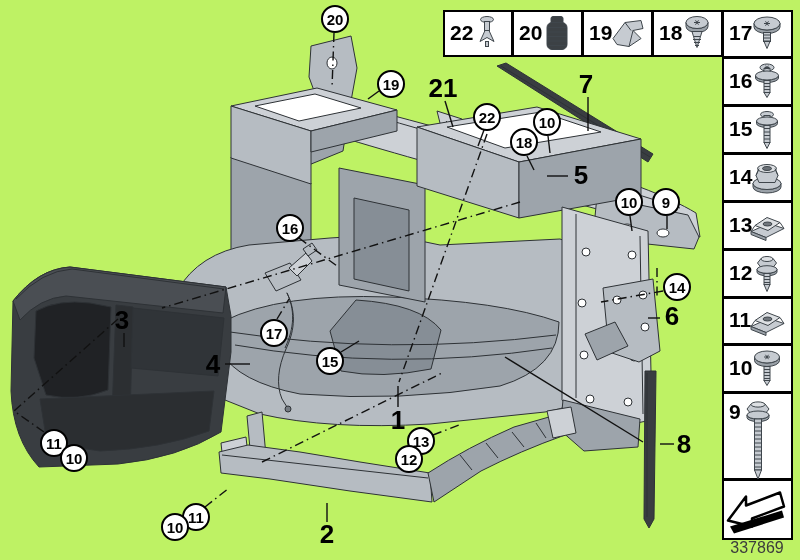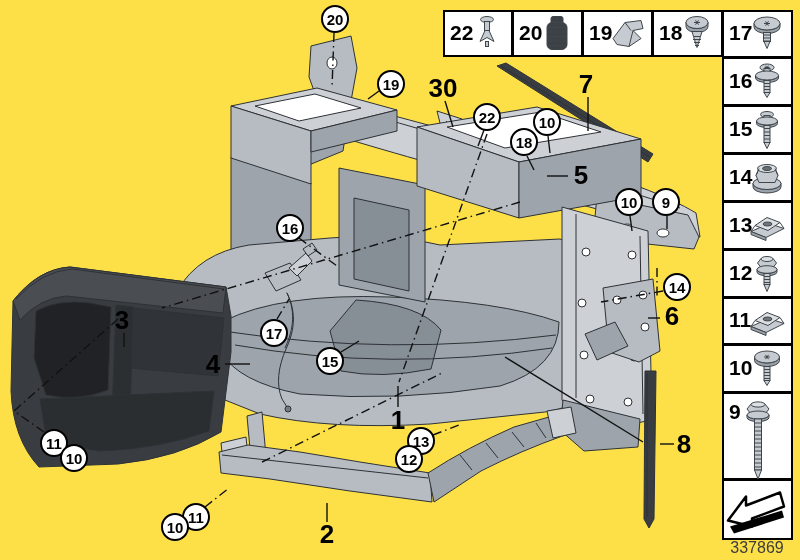--- a/index.html
+++ b/index.html
@@ -1,16 +1,16 @@
 <!DOCTYPE html>
 <html><head>
 <meta charset="utf-8">
 <style>
   html,body{margin:0;padding:0;background:#fff;}
-  .stage{position:relative;width:800px;height:560px;background:#fde047;overflow:hidden;
+  .stage{position:relative;width:800px;height:560px;background:#bef264;overflow:hidden;
          font-family:"Liberation Sans",sans-serif;}
   svg.art{position:absolute;left:0;top:0;z-index:1;}
   .art path,.art ellipse,.art circle,.art rect{stroke:#2e3236;stroke-width:1;}
   .m1{fill:#cdd1d6}.m2{fill:#b6bcc2}.m3{fill:#9da4ab}.m4{fill:#868e96}
   .dk{fill:#393d41}.dk2{fill:#202225}
   .hole{fill:#fff}
   .hl{fill:none;stroke:#e9ebed;stroke-width:1.6}
   .hld{fill:none;stroke:#6e747a;stroke-width:1.4}
   .thin{fill:none;stroke:#585f66;stroke-width:1}
   .lbox{position:absolute;border:2px solid #000;background:#fff;box-sizing:border-box;z-index:2;}
@@ -310,21 +310,21 @@
       <polygon points="5,38 23,14 23,23 57,10 61,24 29,36 29,44" fill="#fff" stroke="#000" stroke-width="2.5" stroke-linejoin="round"></polygon>
       <polygon points="7,44 59,28 61,35 11,51" fill="#000" stroke="none"></polygon>
     </svg>
   </div>
 
   <div class="partnum">337869</div>
 
   <div id="callout-layer" style="position:absolute;inset:0;z-index:3;">
       <div class="balloon" style="left: 321px; top: 5px;">20</div>
       <div class="balloon" style="left: 377px; top: 70px;">19</div>
-      <div class="boldnum" style="left: 443px; top: 88px;">30</div>
+      <div class="boldnum" style="left: 443px; top: 88px;">21</div>
       <div class="balloon" style="left: 473px; top: 103px;">22</div>
       <div class="balloon" style="left: 510px; top: 128px;">18</div>
       <div class="balloon" style="left: 533px; top: 108px;">10</div>
       <div class="boldnum" style="left: 581px; top: 175px;">5</div>
       <div class="boldnum" style="left: 586px; top: 84px;">7</div>
       <div class="balloon" style="left: 615px; top: 188px;">10</div>
       <div class="balloon" style="left: 652px; top: 188px;">9</div>
       <div class="balloon" style="left: 276px; top: 214px;">16</div>
       <div class="balloon" style="left: 260px; top: 319px;">17</div>
       <div class="balloon" style="left: 316px; top: 347px;">15</div>

